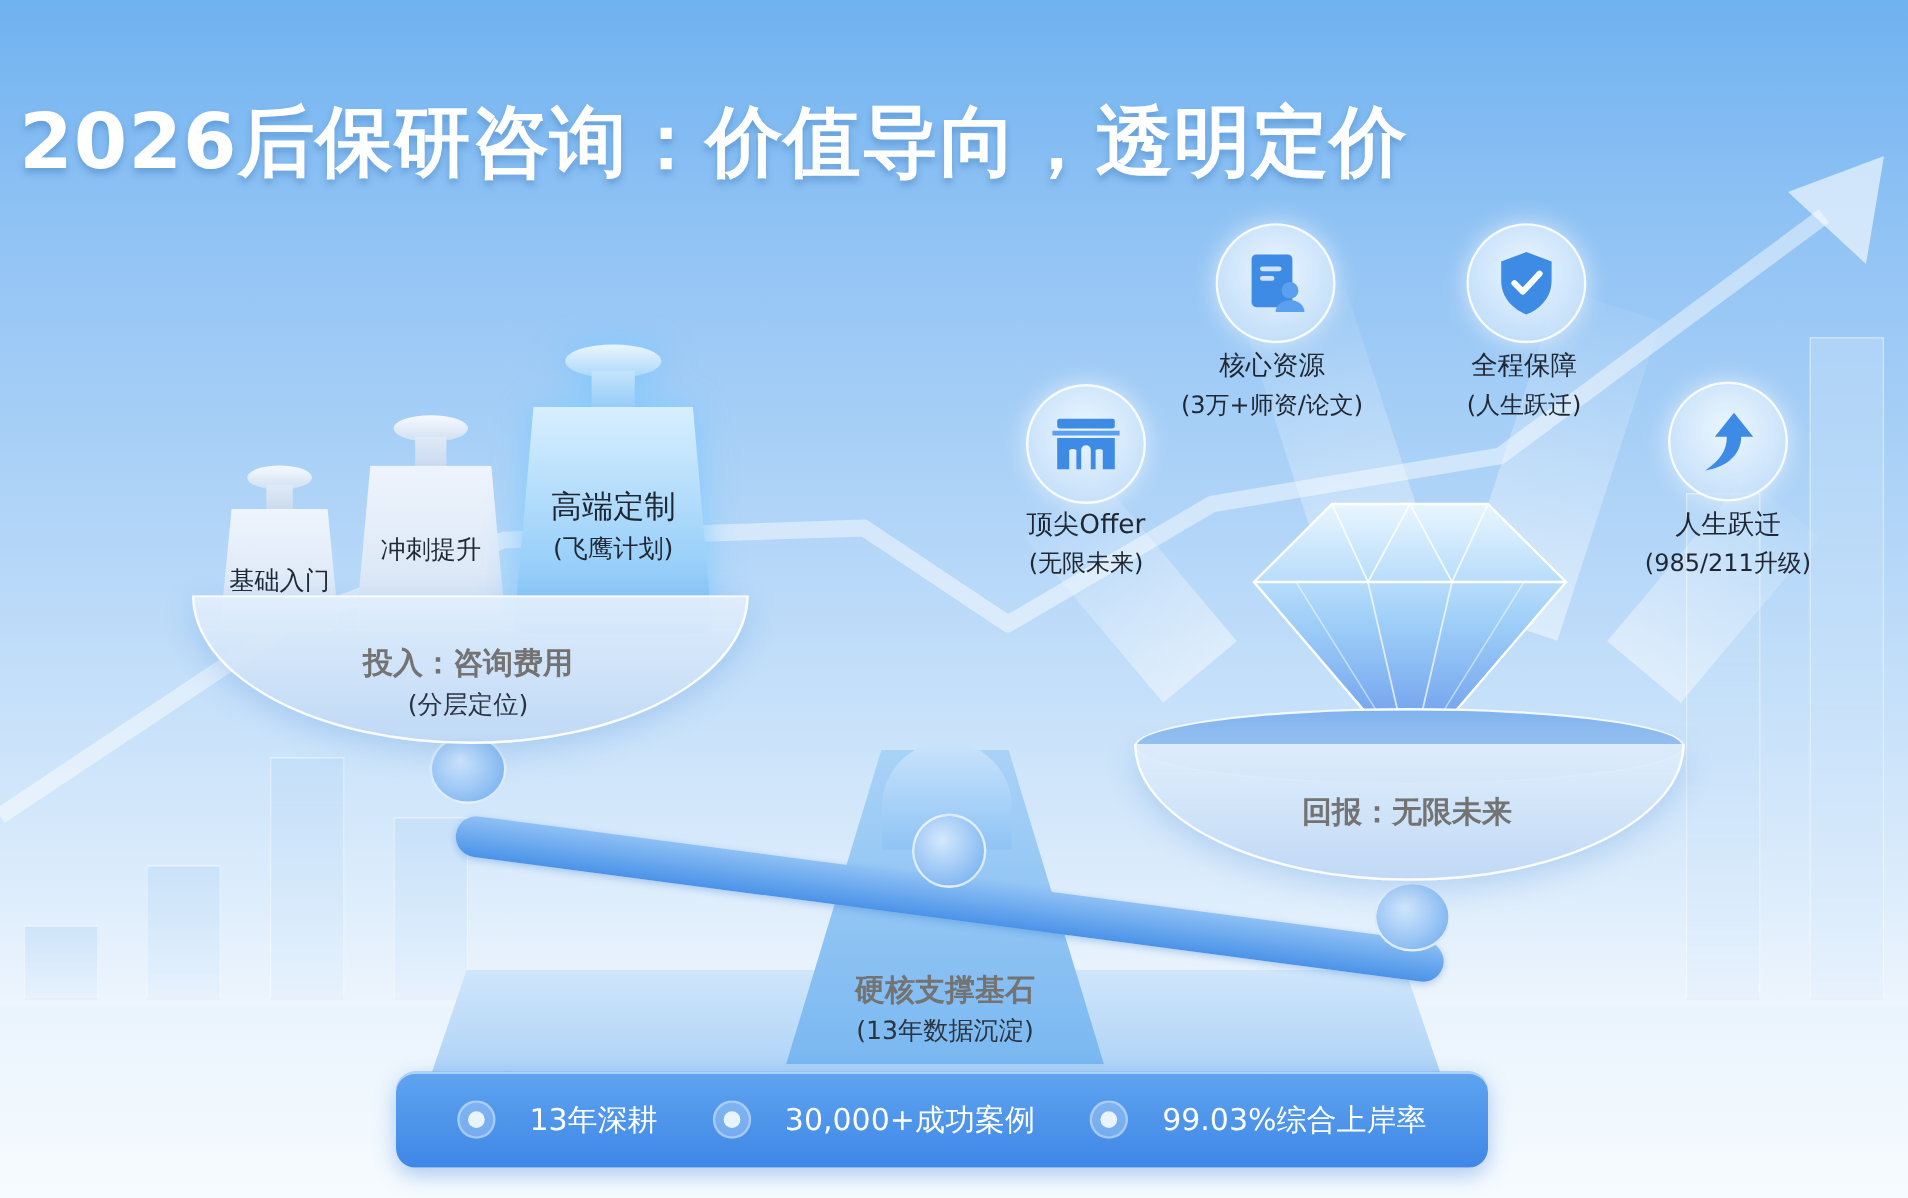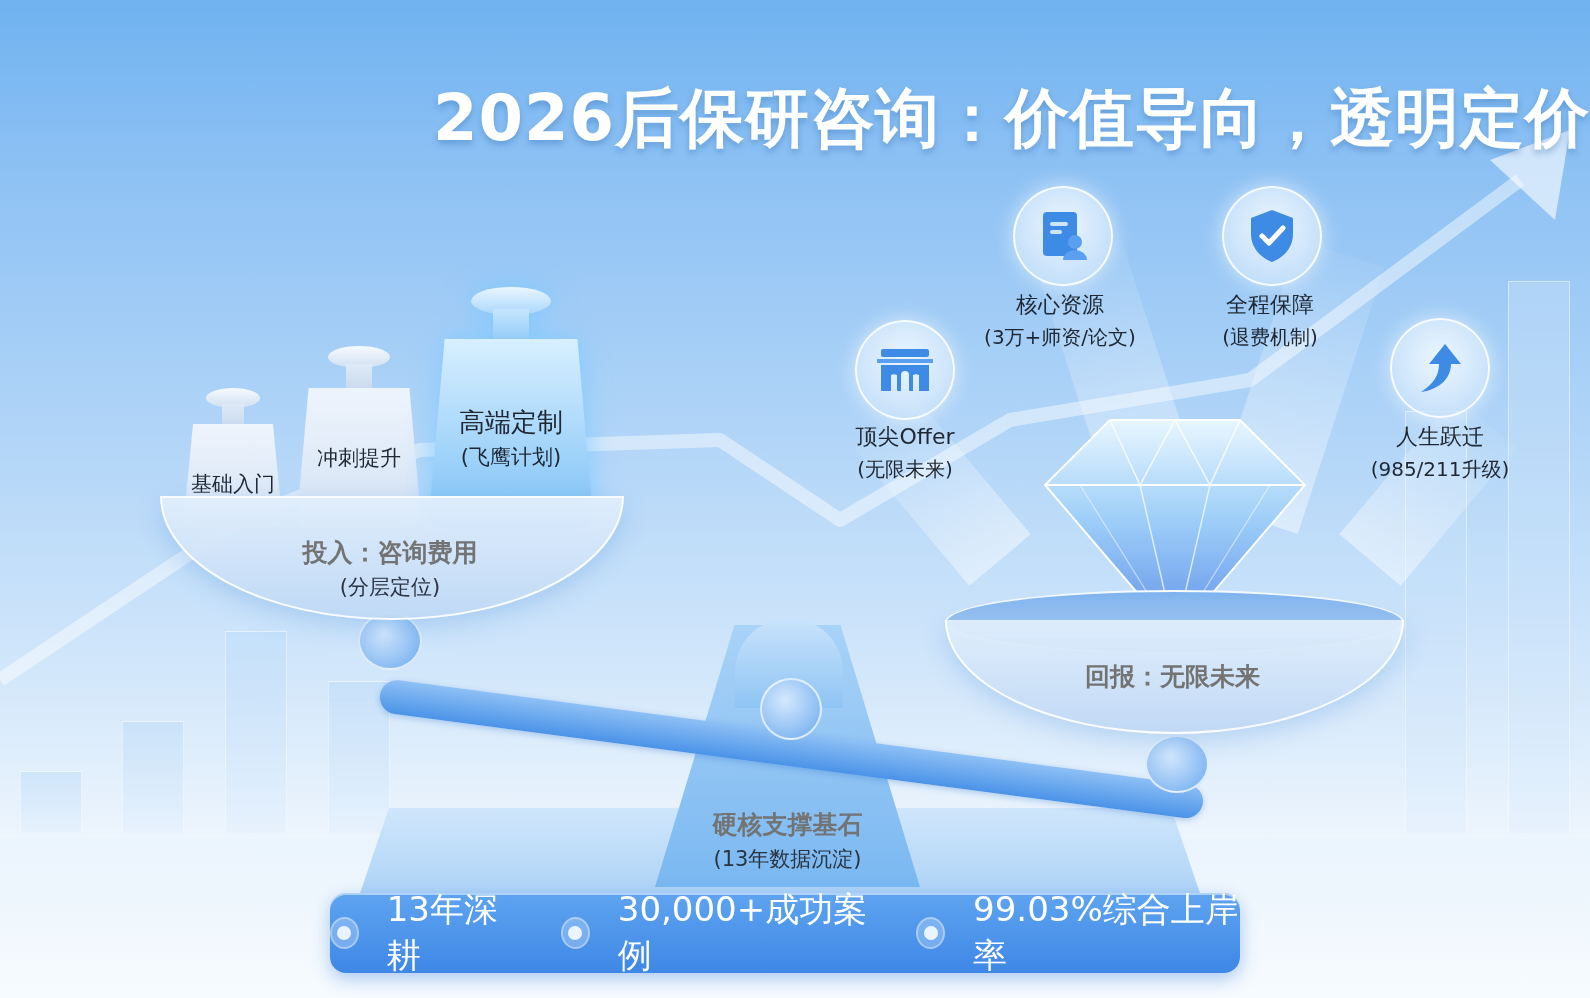--- a/index.html
+++ b/index.html
@@ -8,21 +8,21 @@
     font-family: "DejaVu Sans", "Liberation Sans", sans-serif;
     background: linear-gradient(180deg, #6fb2f0 0%, #8fc2f4 18%, #b3d6f8 45%, #d6e9fb 70%, #edf5fd 84%, #f4f9fe 100%);
   }
   .abs { position: absolute; }
 
   
   .bg-bar { position: absolute; bottom: 165px; background: linear-gradient(180deg, rgba(190,220,248,0.55), rgba(220,236,252,0.3)); border: 1px solid rgba(255,255,255,0.45); }
   .floor { position: absolute; left: 0; right: 0; top: 838px; bottom: 0; background: linear-gradient(180deg, #eaf4fd, #f6fbff); }
 
   .title {
-    position: absolute; left: 0; right: 0; top: 32px; text-align: right;
+    position: absolute; left: 16px; right: 0; top: 32px; text-align: left;
     font-size: 64px; font-weight: bold; color: #ffffff; letter-spacing: 1px;
     text-shadow: 0 4px 6px rgba(40,100,170,0.35);
   }
 
   .dark-text { color: #737373; }
   .lbl-main { font-size: 25px; font-weight: bold; }
   .lbl-sub { font-size: 21px; color: #2a3340; }
 
   
   .weight { position: absolute; }
@@ -77,21 +77,21 @@
     background: linear-gradient(180deg, #a9d2f7, #7ab8f1);
     clip-path: polygon(30% 0, 70% 0, 100% 100%, 0 100%);
   }
   .pillar-top { position: absolute; left: 735px; top: 618px; width: 108px; height: 90px; border-radius: 54px 54px 0 0; background: linear-gradient(180deg,#c9e3fc,#8fc4f4); }
   .stats-bar {
     position: absolute; left: 330px; top: 893px; width: 910px; height: 80px; border-radius: 16px;
     background: linear-gradient(180deg, #5ea4f0, #3f87e6);
     box-shadow: 0 6px 18px rgba(40,110,210,0.35), inset 0 2px 0 rgba(255,255,255,0.5);
     display: flex; align-items: center; justify-content: center; gap: 46px;
   }
-  .stat { display: flex; align-items: center; gap: 28px; color: #ffffff; font-size: 34px; }
+  .stat { display: flex; align-items: center; gap: 28px; color: #ffffff; font-size: 25px; }
   .dot { width: 28px; height: 28px; border-radius: 50%; background: rgba(255,255,255,0.25); border: 2px solid rgba(255,255,255,0.35); display: flex; align-items: center; justify-content: center; }
   .dot::after { content: ""; width: 14px; height: 14px; border-radius: 50%; background: #e9f4ff; }
 </style>
 </head>
 <body>
 
 <div class="bg-bar" style="left:20px;width:60px;height:60px;"></div>
 <div class="bg-bar" style="left:122px;width:60px;height:110px;"></div>
 <div class="bg-bar" style="left:225px;width:60px;height:200px;"></div>
 <div class="bg-bar" style="left:328px;width:60px;height:150px;"></div>
@@ -142,21 +142,21 @@
 <div class="f-label" style="left:835px;top:422px;width:140px;">
   <div class="m">顶尖Offer</div>
   <div class="s">(无限未来)</div>
 </div>
 <div class="f-label" style="left:960px;top:290px;width:200px;">
   <div class="m">核心资源</div>
   <div class="s">(3万+师资/论文)</div>
 </div>
 <div class="f-label" style="left:1200px;top:290px;width:140px;">
   <div class="m">全程保障</div>
-  <div class="s">(退费机制)</div>
+  <div class="s">(人生跃迁)</div>
 </div>
 <div class="f-label" style="left:1350px;top:422px;width:180px;">
   <div class="m">人生跃迁</div>
   <div class="s">(985/211升级)</div>
 </div>
 
 <div class="base-top"></div>
 <div class="pillar"></div>
 <div class="pillar-top"></div>
 

